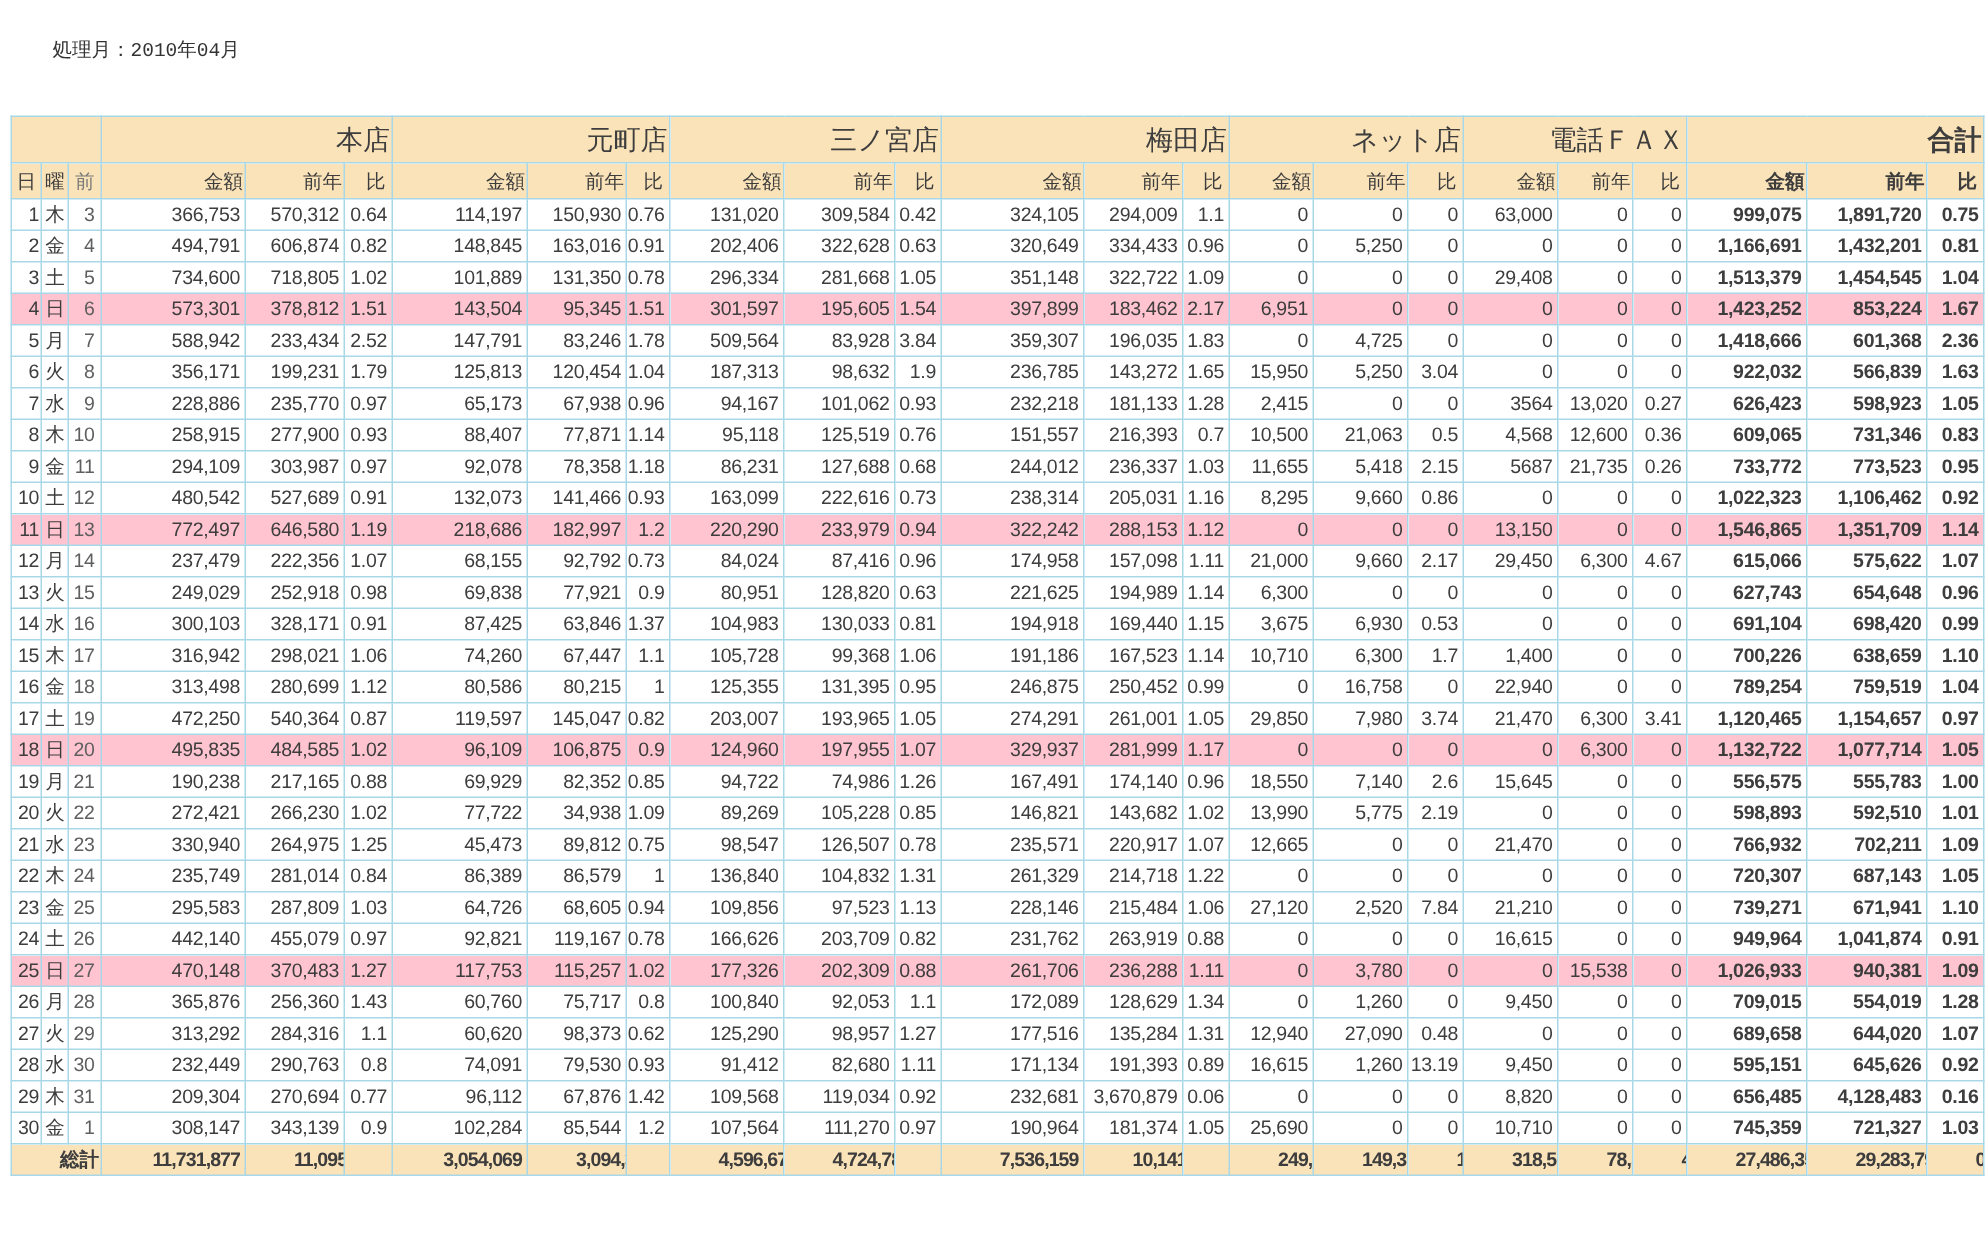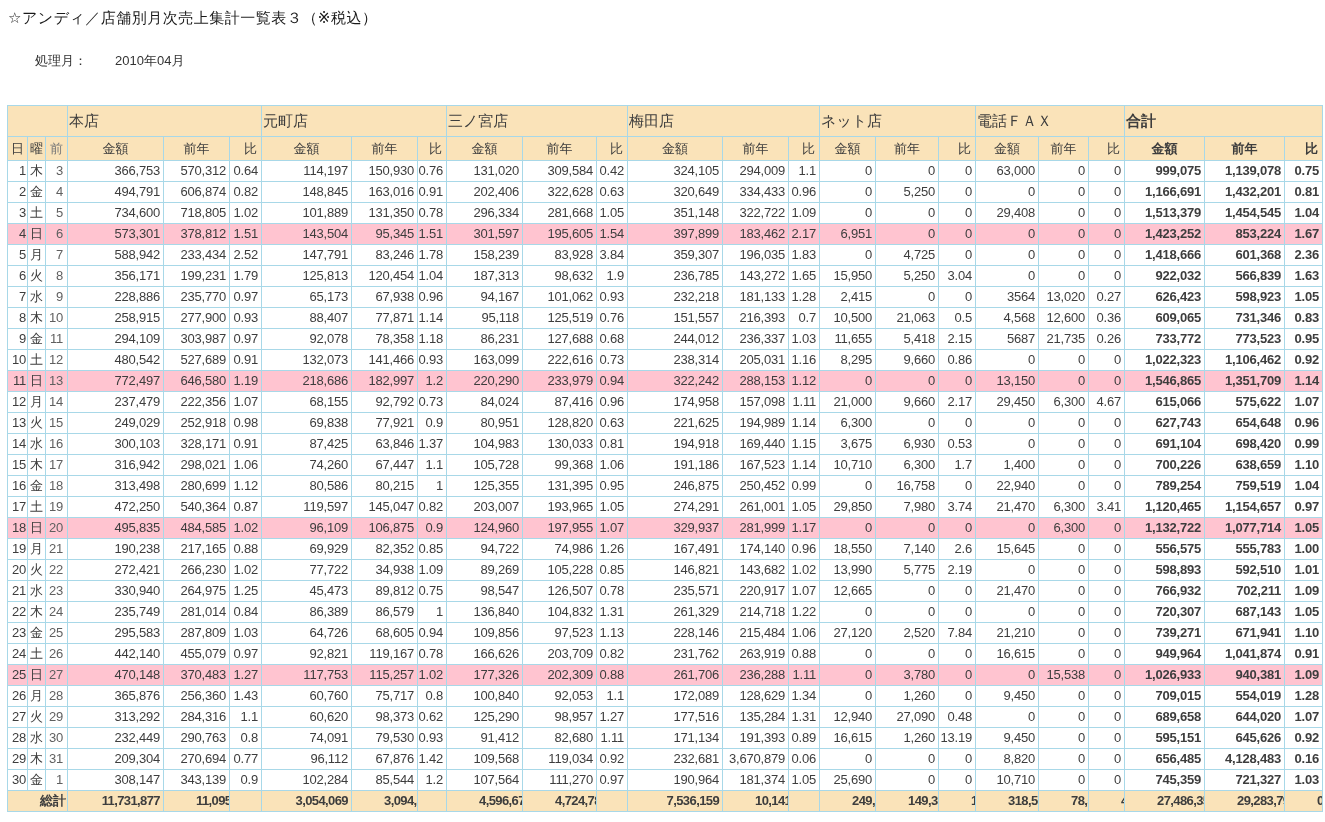--- a/index.html
+++ b/index.html
@@ -1,43 +1,42 @@
 <!DOCTYPE html>
 <html style="--header-bg: #fae3b9; --sunday-bg: #ffc4d0; --grid: #a8d8e8;"><head>
 <meta charset="utf-8">
 <style>
   html,body{margin:0;padding:0;background:#ffffff;}
   body{font-family:"Liberation Sans","DejaVu Sans",sans-serif;color:#3d3d3d;width:1325px;height:822px;overflow:hidden;}
   .title{padding:9px 0 0 8px;font-size:15px;color:#1a1a1a;letter-spacing:0.5px;}
   .meta{margin:24px 0 0 35px;font-size:13px;color:#333333;}
-  .meta .val{margin-left:28px;}
+  .meta .val{font-family:Liberation Mono, monospace;}
   table{border-collapse:collapse;table-layout:fixed;width:1315px;margin:35px 0 0 7px;font-size:13px;}
   th,td{border:1px solid var(--grid,#a8d8e8);overflow:hidden;white-space:nowrap;}
   thead th{background:var(--header-bg,#fae3b9);font-weight:normal;color:#3d3d3d;}
-  th.store-h{height:28px;font-size:15px;text-align:left;}
+  th.store-h{height:28px;font-size:18px;text-align:right;}
   th.sub-h{height:21px;font-size:13px;}
-  th.sub-amt,th.sub-py{text-align:center;}
+  th.sub-amt,th.sub-py{text-align:right;}
   th.sub-rt{text-align:right;padding-right:4px;}
   th.day-h,th.week-h{text-align:center;}
   th.prev-h{text-align:center;color:#7a7a7a;}
   th.b{font-weight:bold;}
   td{height:20px;line-height:20px;text-align:right;padding:0 3px 0 0;letter-spacing:-0.2px;background:#ffffff;}
   td.day{padding-right:1px;}
   td.week{text-align:center;padding:0;}
   td.prev{color:#5f5f5f;padding-right:4px;}
   td.sum{font-weight:bold;}
   tr.sun td{background:var(--sunday-bg,#ffc4d0);}
   tr.totals td{background:var(--header-bg,#fae3b9);font-weight:bold;letter-spacing:-0.6px;padding-left:32px;}
   tr.totals td.lbl{text-align:right;padding-right:6px;letter-spacing:0;}
 </style>
 </head>
 <body>
 
 <div class="page">
-  <div class="title">☆アンディ／店舗別月次売上集計一覧表３（※税込）</div>
   <div class="meta">
     <span>処理月：</span><span class="val">2010年04月</span>
   </div>
   <table id="sales-table">
       <colgroup>
         <col style="width: 20px;">
         <col style="width: 18px;">
         <col style="width: 22px;">
         <col style="width: 96px;">
         <col style="width: 66px;">
@@ -116,21 +115,21 @@
           <td>324,105</td>
           <td>294,009</td>
           <td>1.1</td>
           <td>0</td>
           <td>0</td>
           <td>0</td>
           <td>63,000</td>
           <td>0</td>
           <td>0</td>
           <td class="sum">999,075</td>
-          <td class="sum">1,139,078</td>
+          <td class="sum">1,891,720</td>
           <td class="sum">0.75</td>
         </tr>
         <tr>
           <td class="day">2</td>
           <td class="week">金</td>
           <td class="prev">4</td>
           <td>494,791</td>
           <td>606,874</td>
           <td>0.82</td>
           <td>148,845</td>
@@ -207,21 +206,21 @@
         <tr>
           <td class="day">5</td>
           <td class="week">月</td>
           <td class="prev">7</td>
           <td>588,942</td>
           <td>233,434</td>
           <td>2.52</td>
           <td>147,791</td>
           <td>83,246</td>
           <td>1.78</td>
-          <td>158,239</td>
+          <td>509,564</td>
           <td>83,928</td>
           <td>3.84</td>
           <td>359,307</td>
           <td>196,035</td>
           <td>1.83</td>
           <td>0</td>
           <td>4,725</td>
           <td>0</td>
           <td>0</td>
           <td>0</td>

